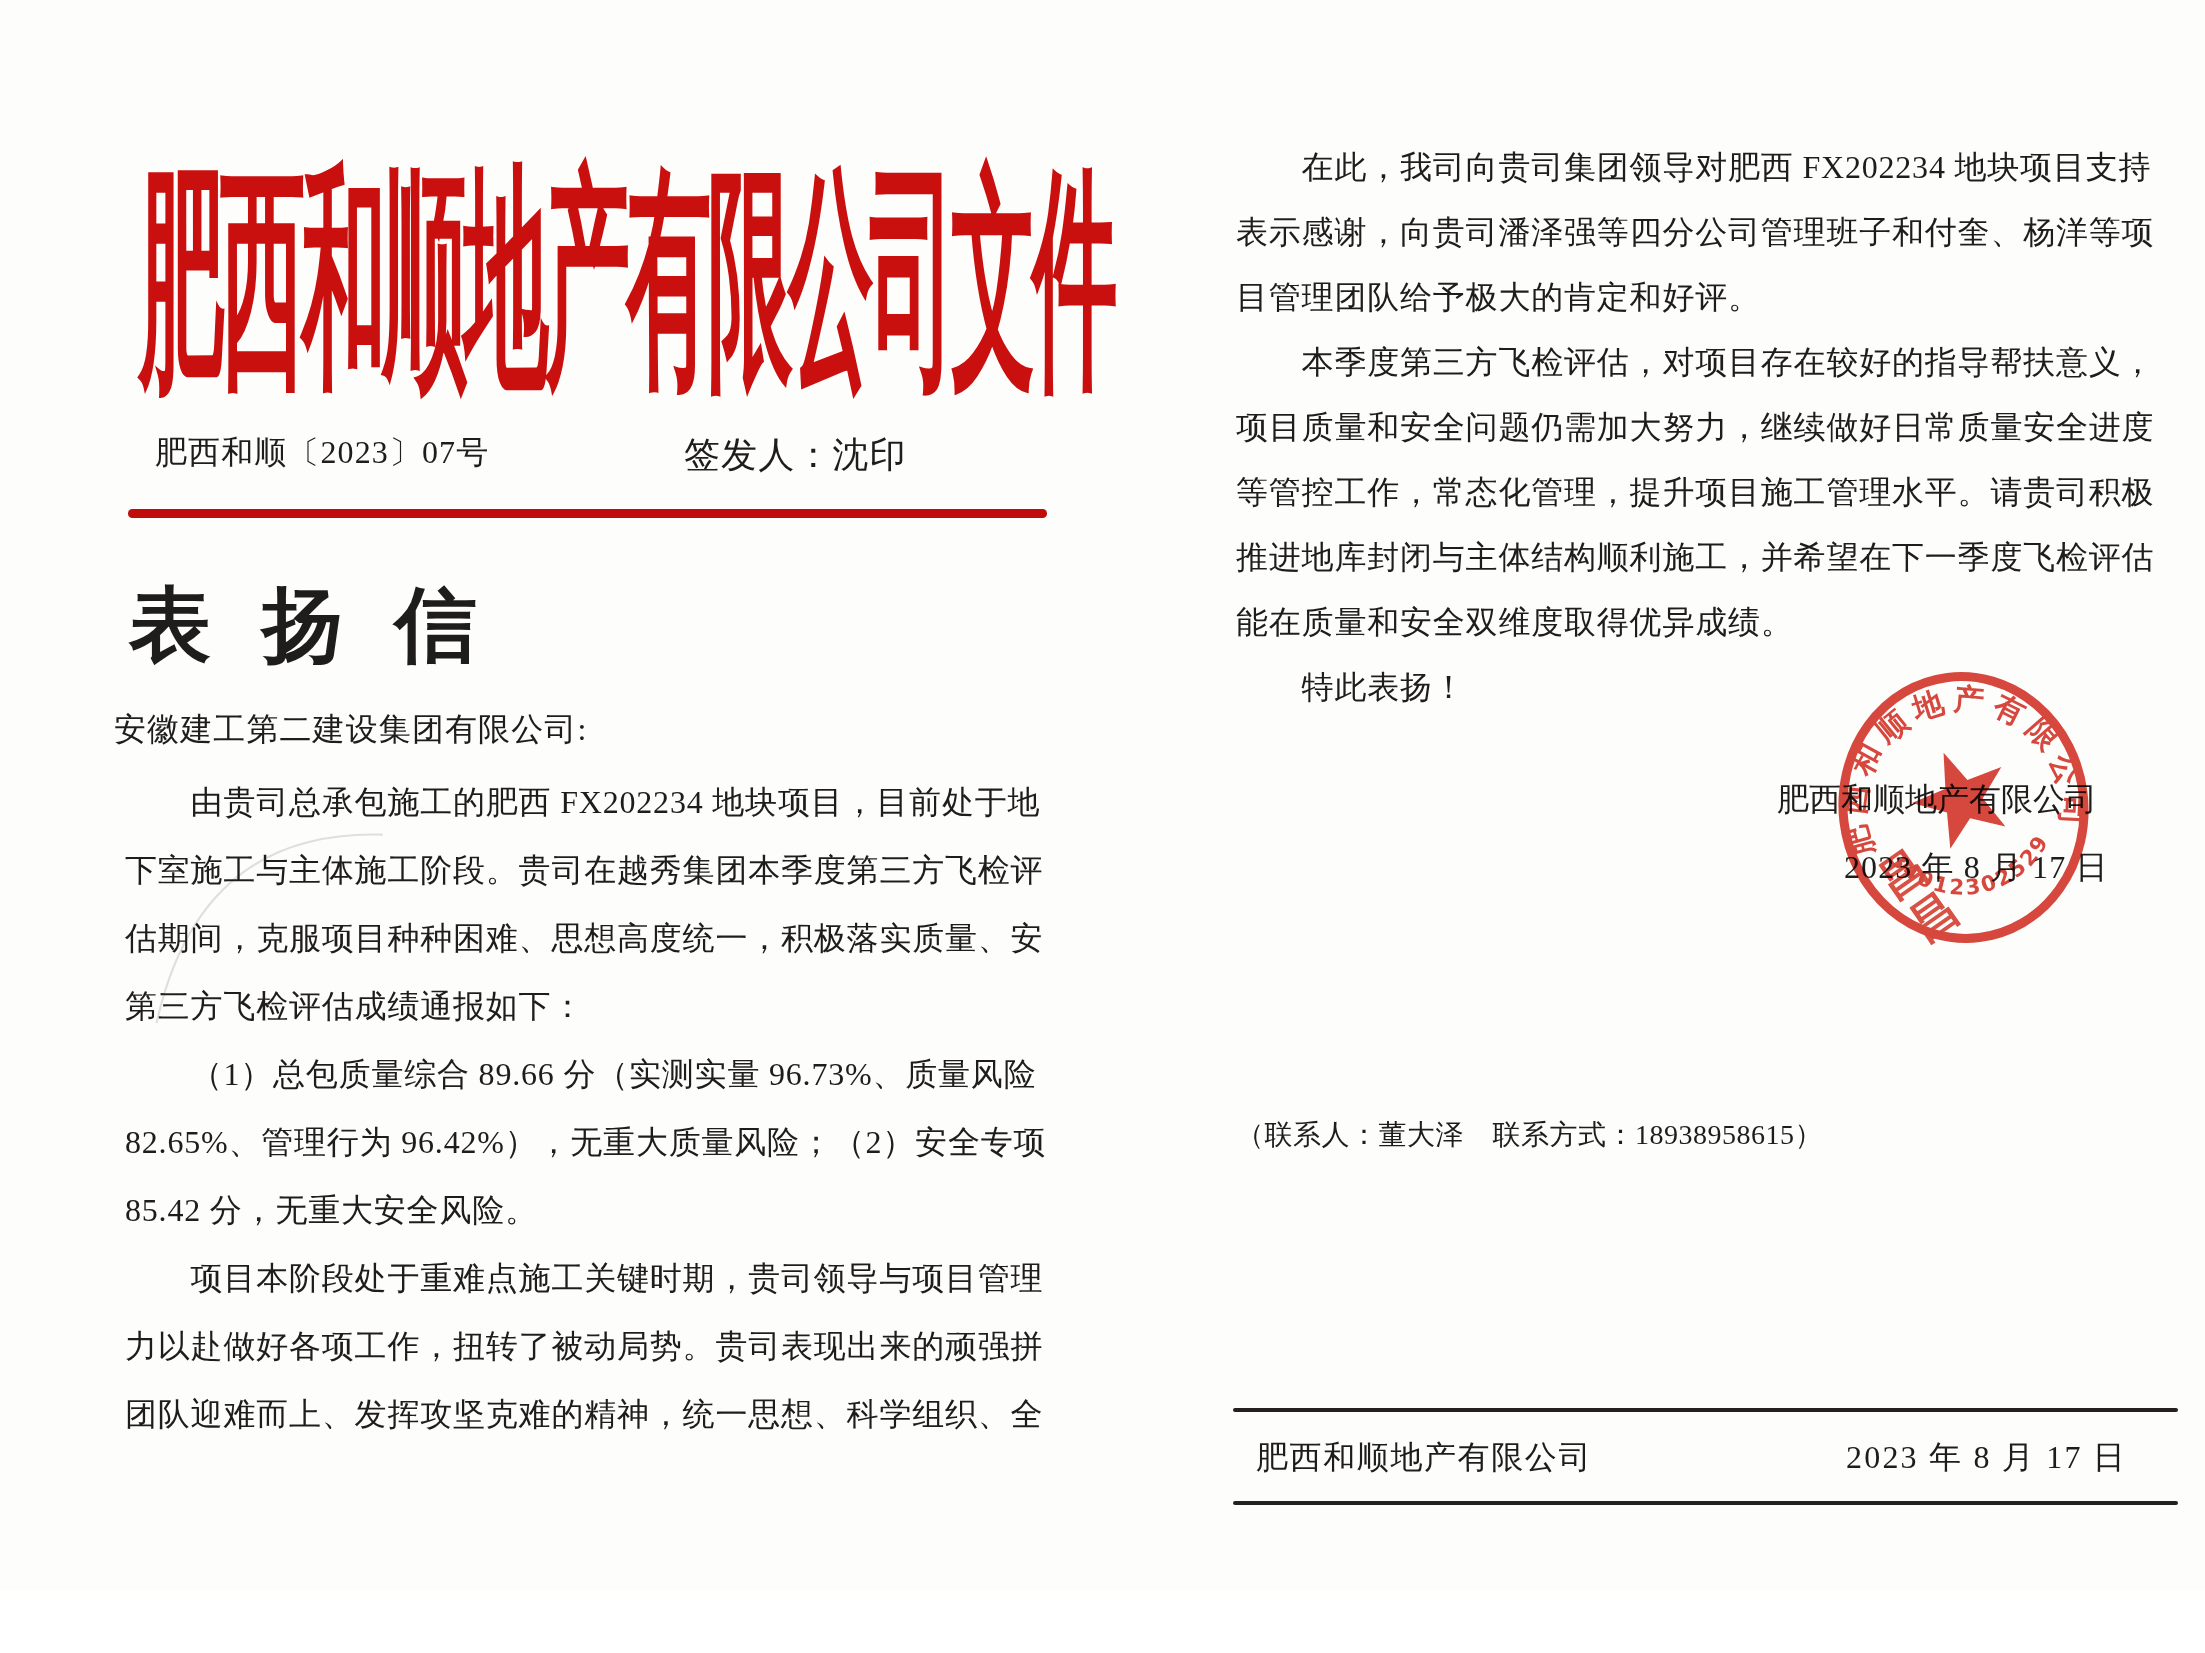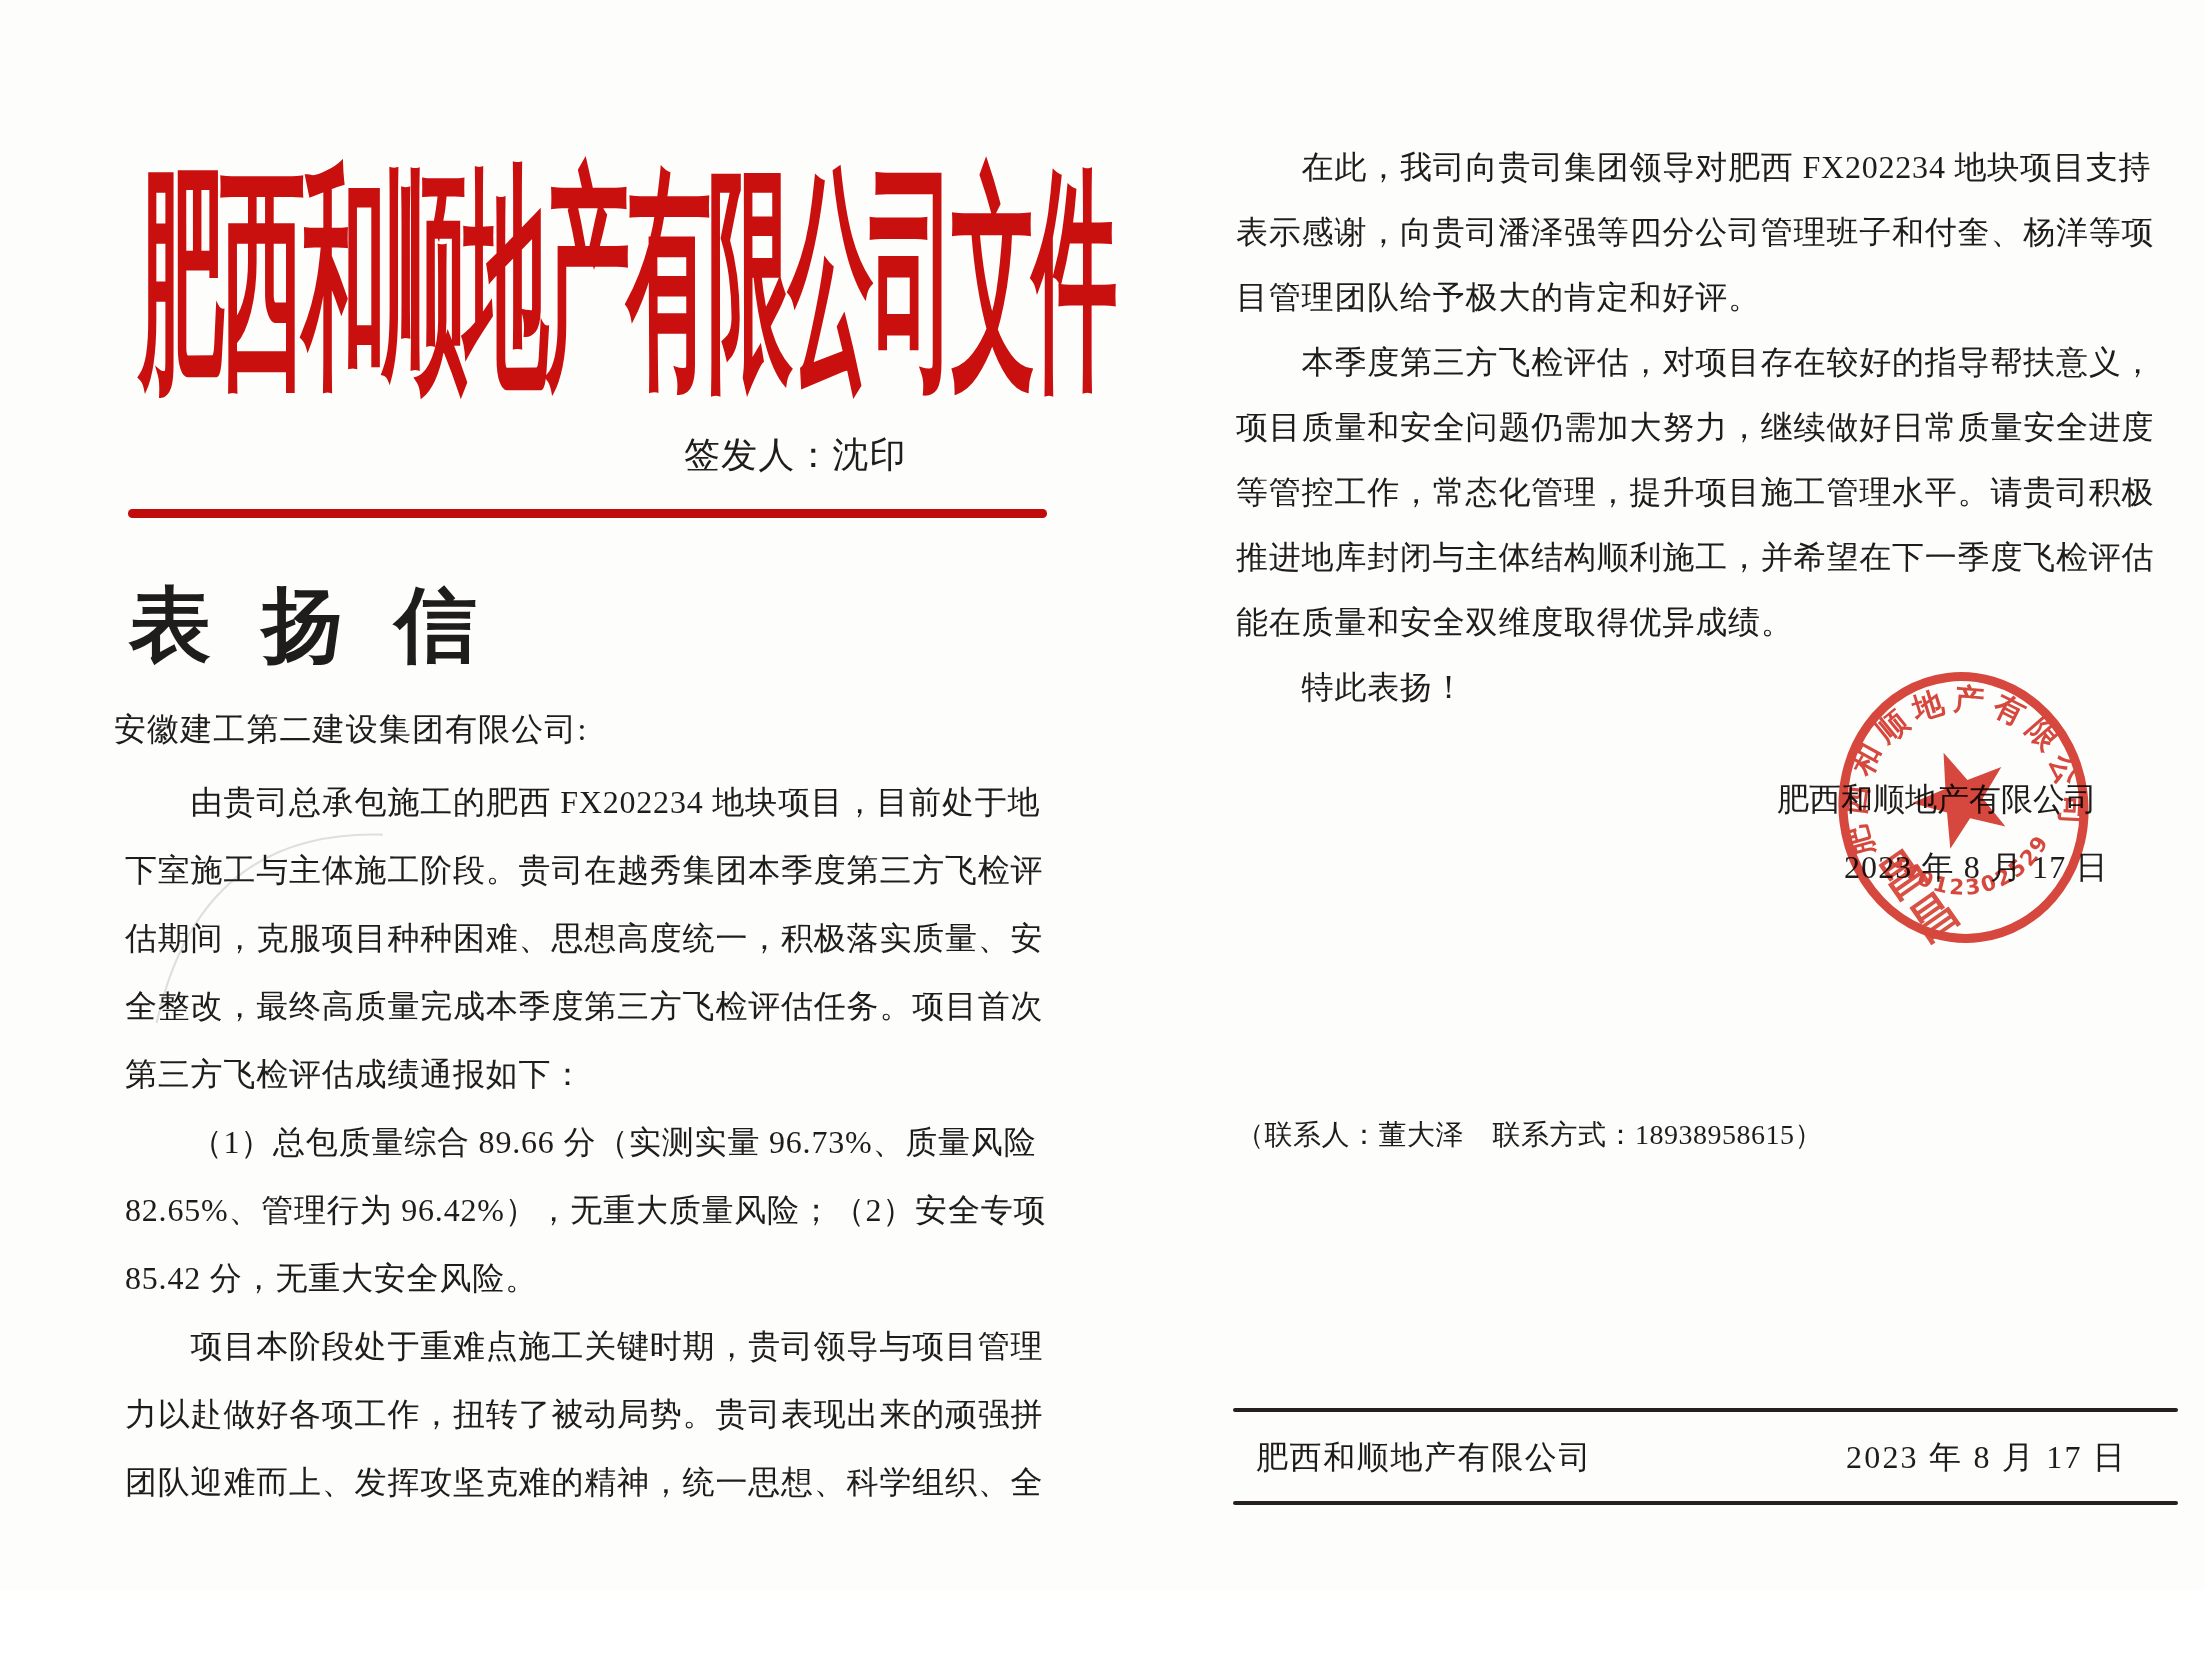--- a/index.html
+++ b/index.html
@@ -53,34 +53,34 @@
 <body>
 
 <div class="sheet">
 
   <svg class="abs scan-artifact" viewBox="0 0 520 470">
     <path d="M 40 420 Q 120 60 460 70" fill="none" stroke="#d8d7d2" stroke-width="4" opacity="0.8"></path>
   </svg>
 
   <div class="abs header-title" style="color:#c9100e;">肥西和顺地产有限公司文件</div>
 
+  <div class="abs doc-number">肥西和顺〔2023〕07号</div>
 
   <div class="abs issuer">签发人：沈印</div>
 
   <div class="abs red-rule" style="background:#c00d0b;"></div>
 
   <div class="abs letter-title">表 扬 信</div>
 
   <div class="abs salutation">安徽建工第二建设集团有限公司:</div>
 
   <div class="abs body-block body-left">
       <div class="bodyline">　　由贵司总承包施工的肥西 FX202234 地块项目，目前处于地</div>
       <div class="bodyline">下室施工与主体施工阶段。贵司在越秀集团本季度第三方飞检评</div>
       <div class="bodyline">估期间，克服项目种种困难、思想高度统一，积极落实质量、安</div>
-      <div class="bodyline">全整改，最终高质量完成本季度第三方飞检评估任务。项目首次</div>
       <div class="bodyline">第三方飞检评估成绩通报如下：</div>
       <div class="bodyline">　　（1）总包质量综合 89.66 分（实测实量 96.73%、质量风险</div>
       <div class="bodyline">82.65%、管理行为 96.42%），无重大质量风险；（2）安全专项</div>
       <div class="bodyline">85.42 分，无重大安全风险。</div>
       <div class="bodyline">　　项目本阶段处于重难点施工关键时期，贵司领导与项目管理</div>
       <div class="bodyline">力以赴做好各项工作，扭转了被动局势。贵司表现出来的顽强拼</div>
       <div class="bodyline">团队迎难而上、发挥攻坚克难的精神，统一思想、科学组织、全</div>
     </div>
 
   <div class="abs body-block body-right">

